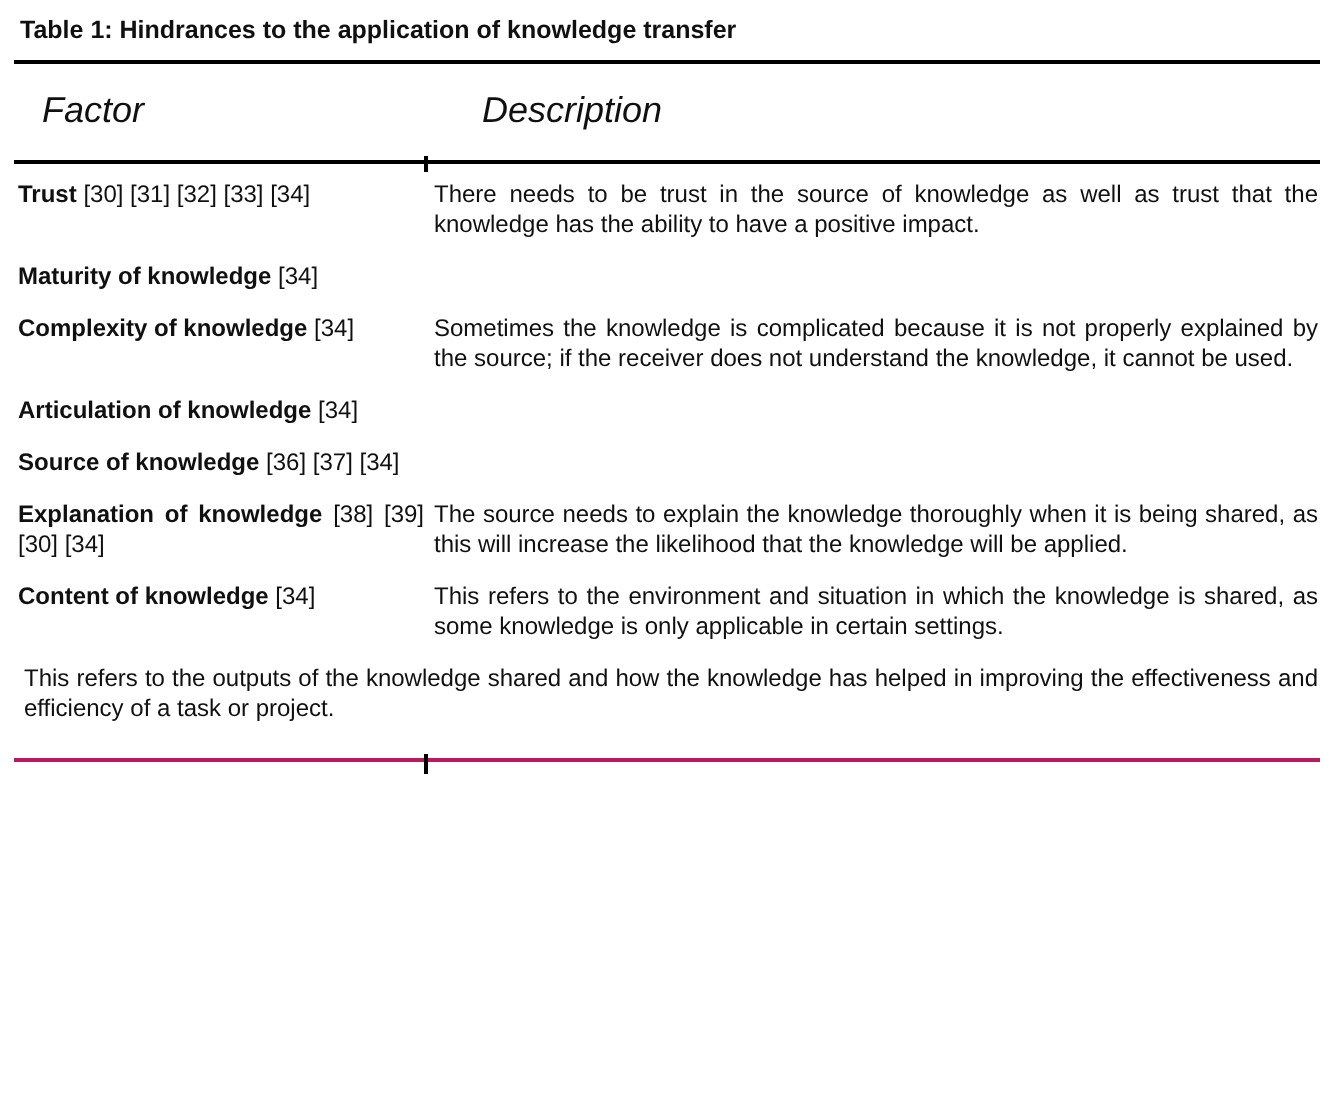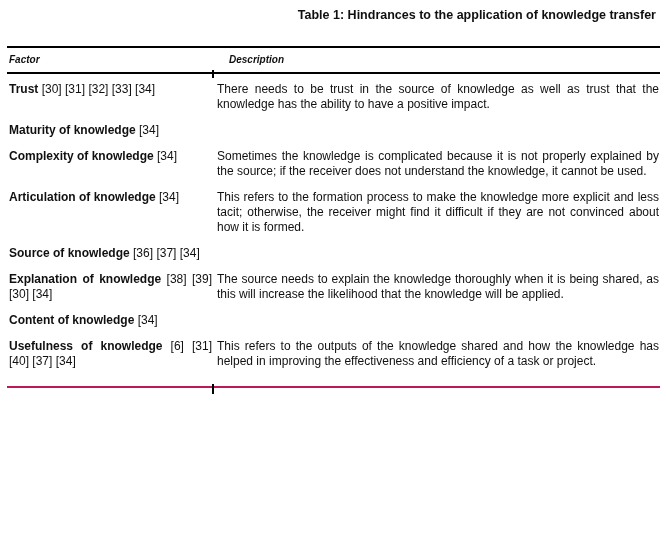--- a/index.html
+++ b/index.html
@@ -4,22 +4,22 @@
 <style>
   html, body { margin: 0; padding: 0; background: #ffffff; }
   body {
     width: 666px; height: 555px;
     position: relative; overflow: hidden;
     font-family: "Liberation Sans", sans-serif;
     color: #101010;
     -webkit-font-smoothing: antialiased;
   }
   .caption {
-    margin: 8px 10px 23px 10px;
-    text-align: right;
+    margin: 8px 10px 7px 10px;
+    text-align: left;
     font-weight: bold;
     font-size: 12.5px;
     line-height: 15px;
   }
   .ktable {
     margin: 0 6px 0 7px;
     border-top: 2px solid #000;
   }
   .header-row {
     display: flex;
@@ -34,25 +34,25 @@
     padding-left: 2px;
   }
   .cell-desc {
     flex: 1;
     box-sizing: border-box;
     padding-left: 5px;
     padding-right: 1px;
   }
   .header-row .cell-desc { padding-left: 17px; }
   .hdr {
-    font-weight: bold;
+    font-weight: normal;
     font-style: italic;
-    font-size: 10px;
+    font-size: 18px;
     line-height: 15px;
-    margin: 0;
+    margin: 12px;
     text-align: left;
   }
   .tbody {
     position: relative;
     border-bottom: 2px solid #be185d;
     padding: 8px 0 6px 0;
   }
   .row { display: flex; margin-bottom: 11px; }
   .row:last-child { margin-bottom: 0; }
   .cellp {
@@ -113,23 +113,20 @@
       </div>
       <div class="cell-desc">
         <p class="cellp">Sometimes the knowledge is complicated because it is not properly explained by the source; if the receiver does not understand the knowledge, it cannot be used.</p>
       </div>
     </div>
 
     <div class="row">
       <div class="cell-factor">
         <p class="cellp"><span class="factor-name">Articulation of knowledge</span> <span>[34]</span></p>
       </div>
-      <div class="cell-desc">
-        <p class="cellp">This refers to the formation process to make the knowledge more explicit and less tacit; otherwise, the receiver might find it difficult if they are not convinced about how it is formed.</p>
-      </div>
     </div>
 
     <div class="row">
       <div class="cell-factor">
         <p class="cellp"><span class="factor-name">Source of knowledge</span> <span>[36] [37] [34]</span></p>
       </div>
     </div>
 
     <div class="row">
       <div class="cell-factor">
@@ -137,26 +134,26 @@
       </div>
       <div class="cell-desc">
         <p class="cellp">The source needs to explain the knowledge thoroughly when it is being shared, as this will increase the likelihood that the knowledge will be applied.</p>
       </div>
     </div>
 
     <div class="row">
       <div class="cell-factor">
         <p class="cellp"><span class="factor-name">Content of knowledge</span> <span>[34]</span></p>
       </div>
+      <div class="cell-desc">
+        <p class="cellp">This refers to the environment and situation in which the knowledge is shared, as some knowledge is only applicable in certain settings.</p>
+      </div>
     </div>
 
     <div class="row">
-      <div class="cell-factor">
-        <p class="cellp"><span class="factor-name">Usefulness of knowledge</span> <span>[6] [31] [40] [37] [34]</span></p>
-      </div>
       <div class="cell-desc">
         <p class="cellp">This refers to the outputs of the knowledge shared and how the knowledge has helped in improving the effectiveness and efficiency of a task or project.</p>
       </div>
     </div>
 
     <span class="tick tick-bottom"></span>
   </div>
 
 </div>
 

